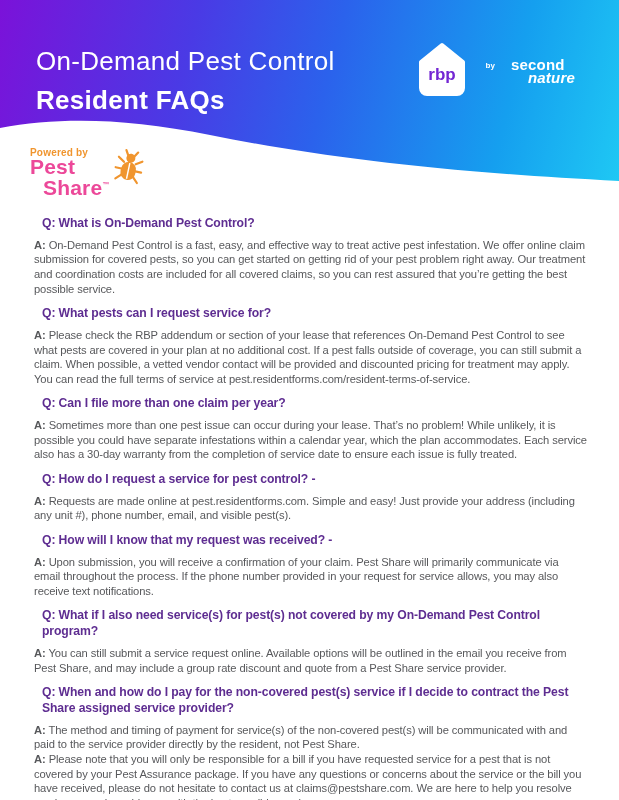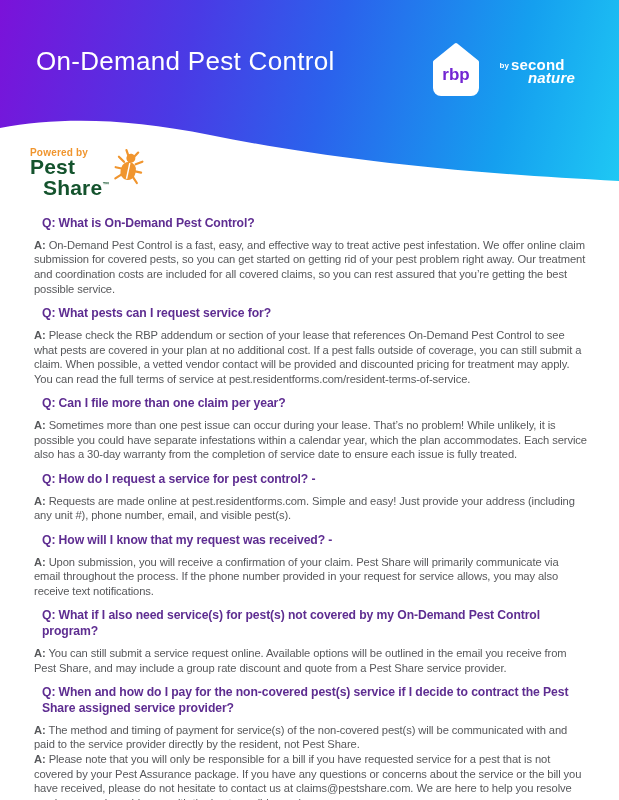--- a/index.html
+++ b/index.html
@@ -20,28 +20,28 @@
   }
   .wave { position: absolute; left: 0; bottom: 0; width: 619px; height: 196px; display: block; }
   .titles { position: absolute; left: 36px; top: 46px; color: #ffffff; }
   .title-line1 { font-size: 26px; font-weight: 400; letter-spacing: 0.3px; }
   .title-line2 { font-size: 26px; font-weight: 700; margin-top: 8px; letter-spacing: 0.3px; }
 
   
   .brand-lockup { position: absolute; right: 44px; top: 42px; display: flex; align-items: center; gap: 18px; }
   .rbp-house { display: block; }
   .sn-text { display: flex; align-items: flex-start; color: #fff; }
-  .sn-by { font-size: 8px; font-weight: 600; margin-top: 3px; margin-right: 2px; }
+  .sn-by { font-size: 8px; font-weight: 600; margin-top: 3px; margin-right: 16px; }
   .sn-words { font-weight: 700; font-size: 15px; line-height: 13px; letter-spacing: 0.2px; }
   .sn-nature { margin-left: 17px; font-style: italic; }
 
   
   .powered { position: absolute; left: 30px; top: 147px; width: 110px; }
   .powered-label { color: #f0952e; font-size: 10px; font-weight: 700; letter-spacing: 0.2px; }
-  .ps-words { color: #14532d; font-weight: 700; line-height: 18px; font-size: 21px; letter-spacing: 0.2px; }
+  .ps-words { color: #ec4899; font-weight: 700; line-height: 18px; font-size: 21px; letter-spacing: 0.2px; }
   .ps-share { margin-left: 13px; white-space: nowrap; }
   .ps-tm { font-size: 7px; vertical-align: super; }
   .beetle { position: absolute; right: -4px; top: 2px; transform: rotate(12deg); }
 
   
   .content { padding: 20px 32px 0 34px; }
   .faq-q {
     color: #5e2d91;
     font-size: 12.2px;
     font-weight: 700;
@@ -60,20 +60,21 @@
 </style>
 </head>
 <body>
 
 <div class="page">
 
   <div class="header">
 
     <div class="titles">
       <div class="title-line1">On-Demand Pest Control</div>
+      <div class="title-line2">Resident FAQs</div>
     </div>
 
     <div class="brand-lockup">
       <svg class="rbp-house" width="52" height="57" viewBox="0 0 52 57" aria-hidden="true">
         <rect x="9" y="13" width="34" height="34" rx="7" fill="#3ec9db" transform="rotate(45 26 30)"></rect>
         <path d="M26 3 L47 20 L47 46 a6 6 0 0 1 -6 6 L11 52 a6 6 0 0 1 -6 -6 L5 20 Z" fill="#ffffff" stroke="#ffffff" stroke-width="4" stroke-linejoin="round"></path>
         <text x="26" y="38" text-anchor="middle" font-family="Liberation Sans, sans-serif" font-size="17" font-weight="bold" fill="#7326d3">rbp</text>
       </svg>
       <div class="sn-text">
         <span class="sn-by">by</span>

